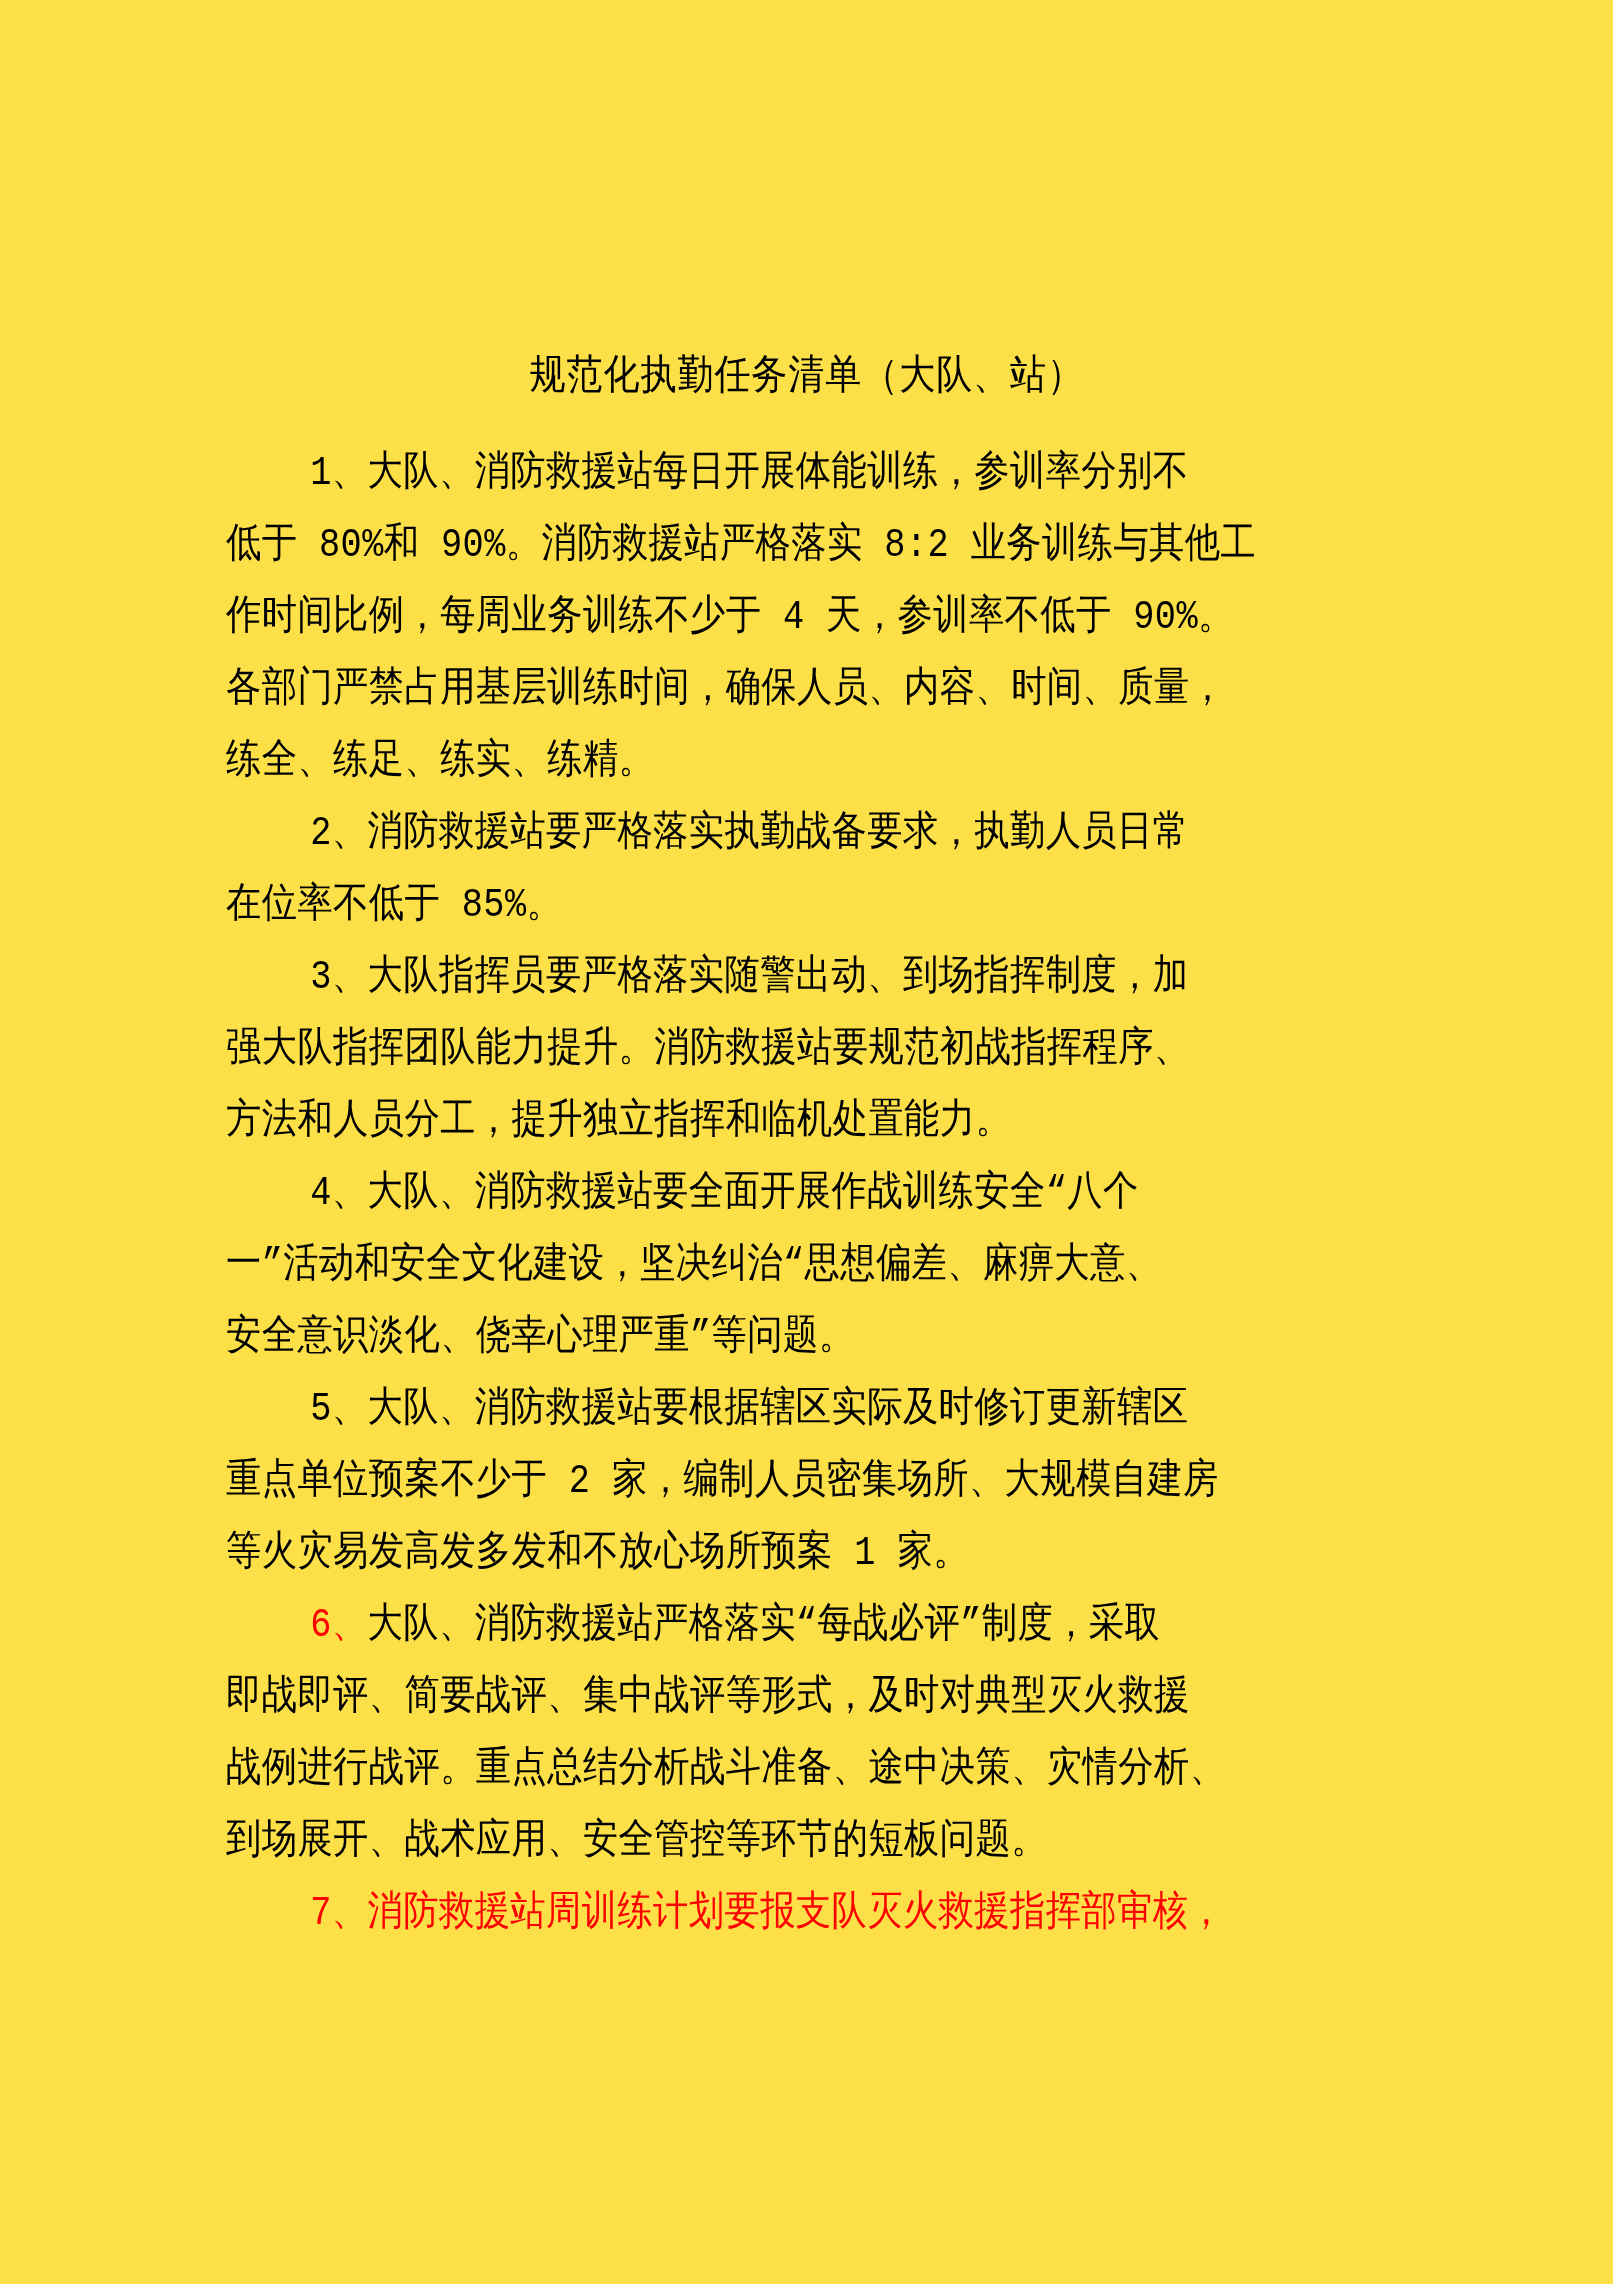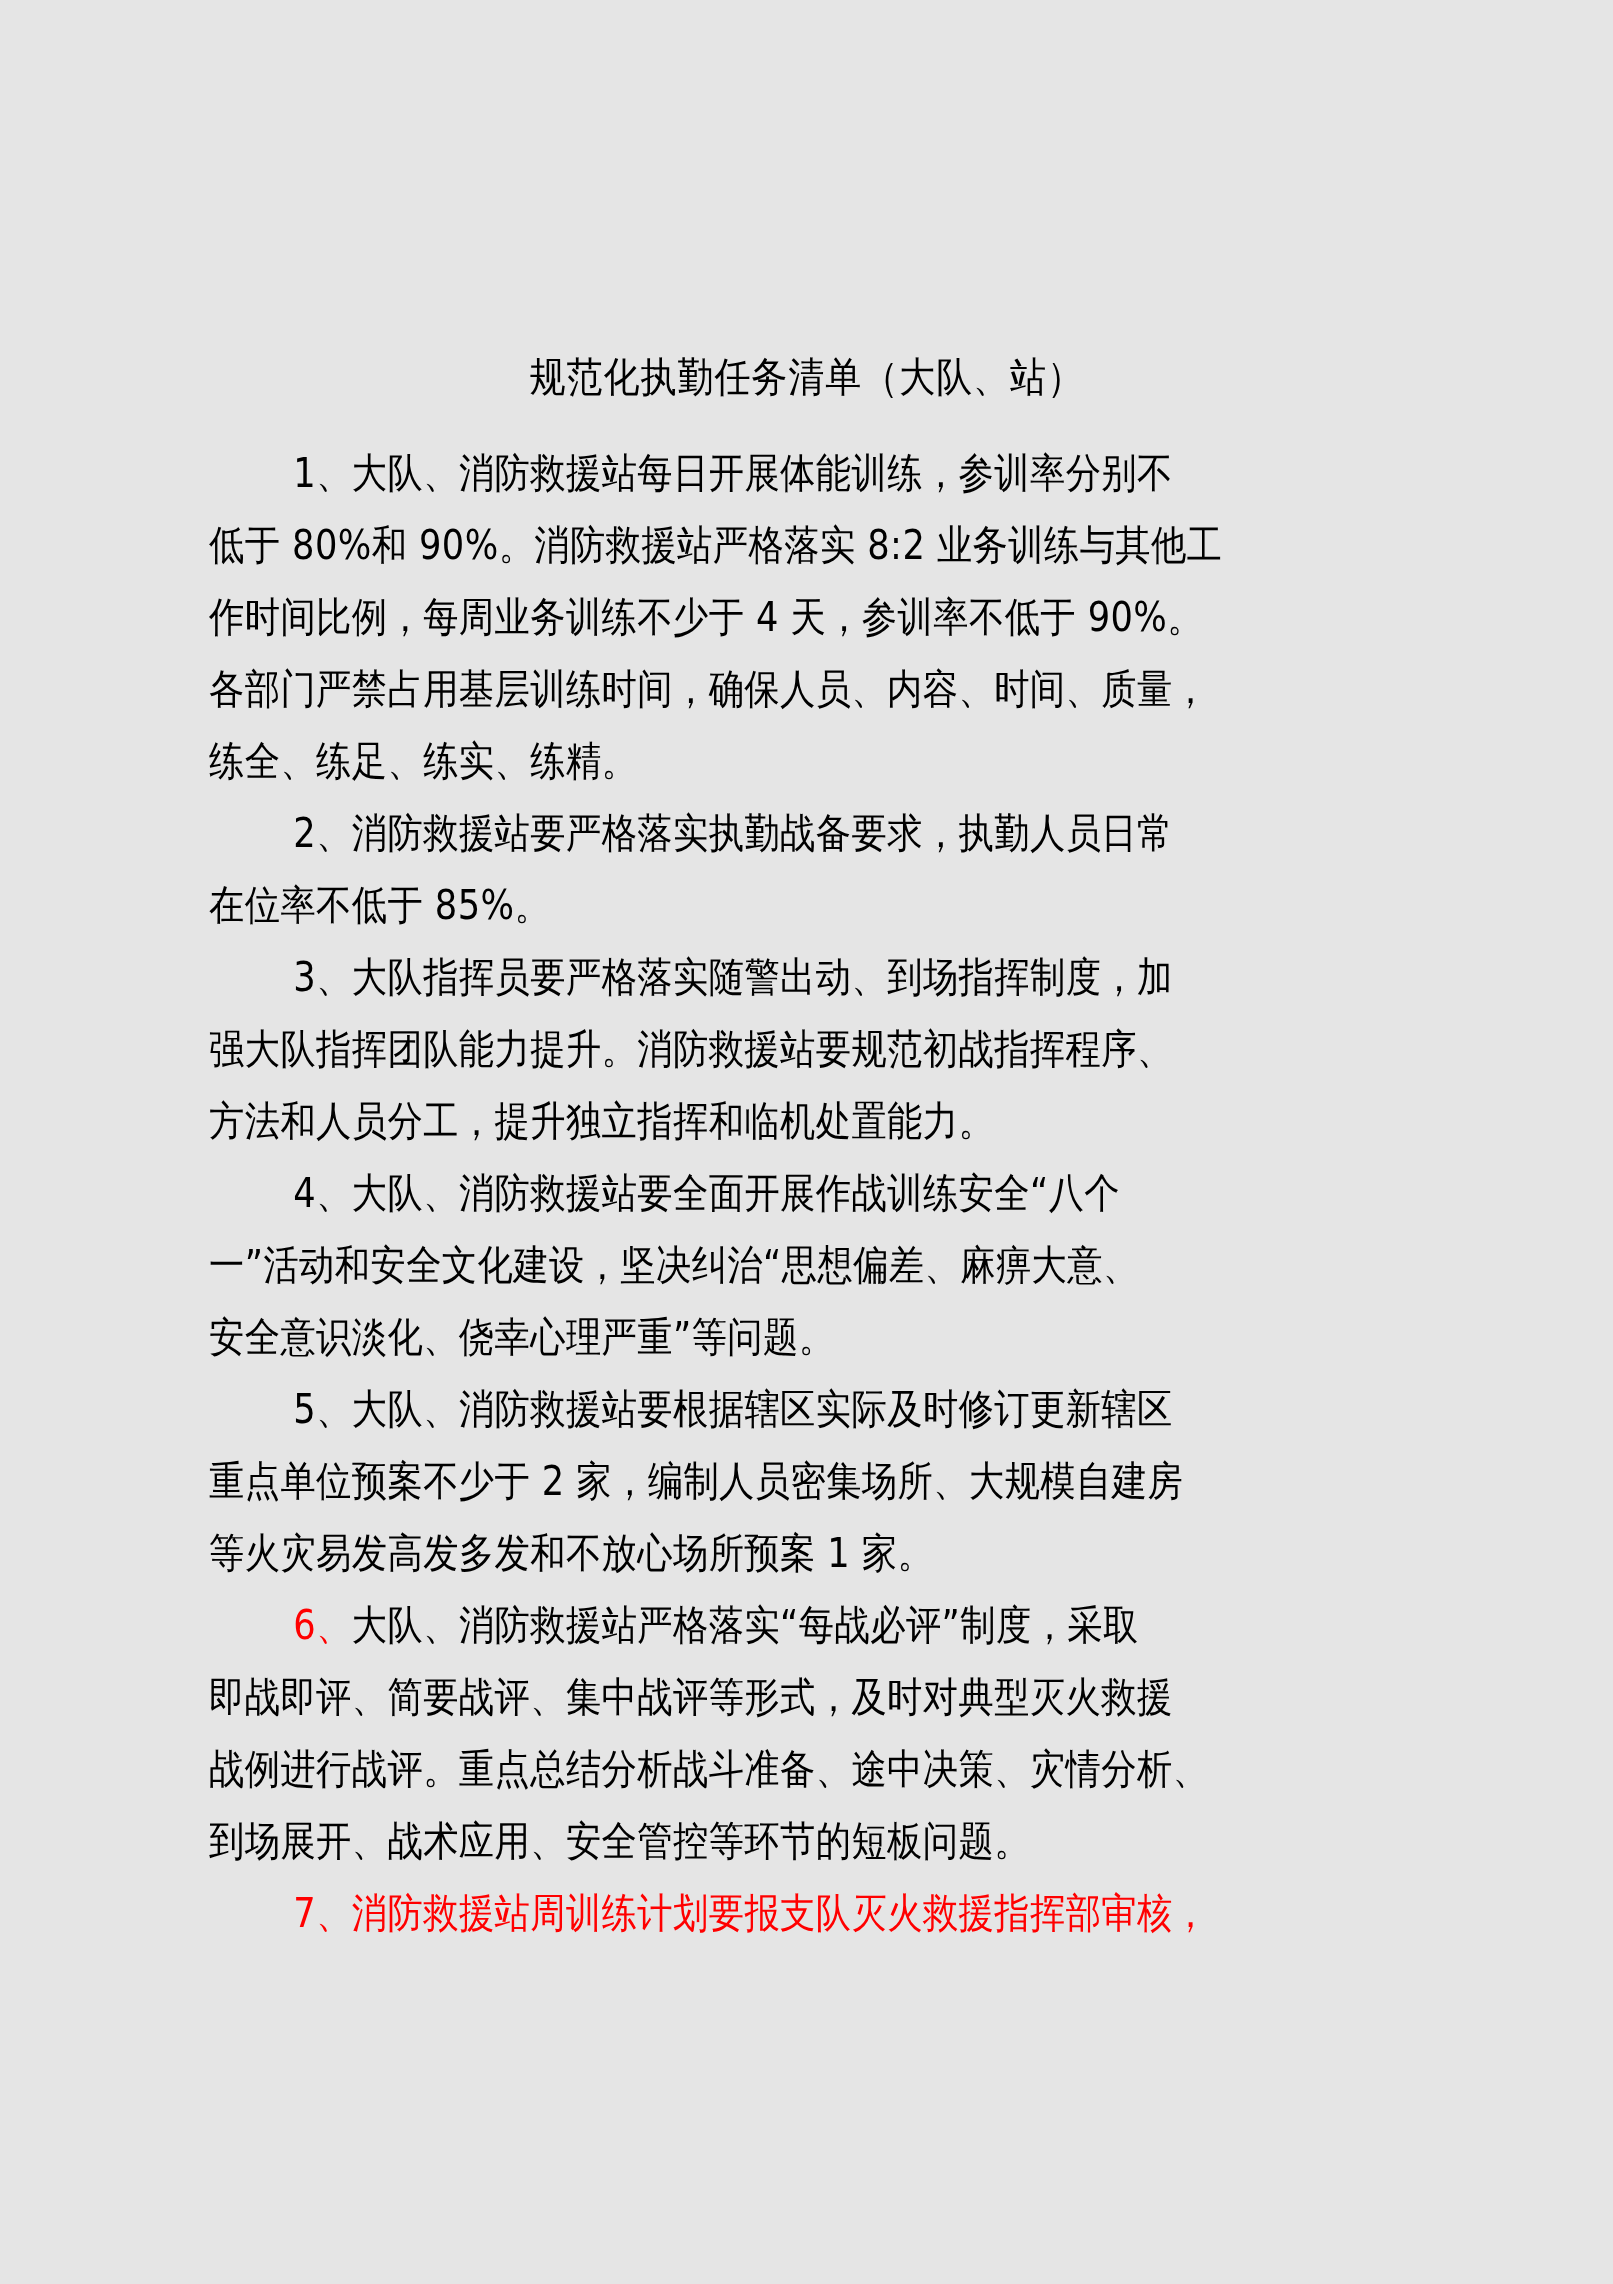--- a/index.html
+++ b/index.html
@@ -14,37 +14,38 @@
       overflow: hidden;
       font-family: "DejaVu Sans", "Liberation Sans", sans-serif;
       color: #000000;
     }
     .page {
       position: absolute;
       left: 0;
       top: 0;
       width: 1613px;
       height: 2285px;
-      background: #e5e5e5;
+      background: #fde047;
+      font-family: Liberation Mono, monospace;
     }
     .title {
       position: absolute;
       top: 348px;
       left: 0;
       width: 1613px;
       text-align: center;
       font-size: 41px;
       line-height: 59px;
       letter-spacing: 1px;
       transform: scaleX(0.88);
       transform-origin: 809px 0;
     }
     .body {
       position: absolute;
-      left: 209px;
+      left: 226px;
       top: 437px;
       width: 1206px;
     }
     .line {
       height: 72px;
       line-height: 72px;
       font-size: 41px;
       white-space: nowrap;
       transform: scaleX(0.86);
       transform-origin: 0 50%;

